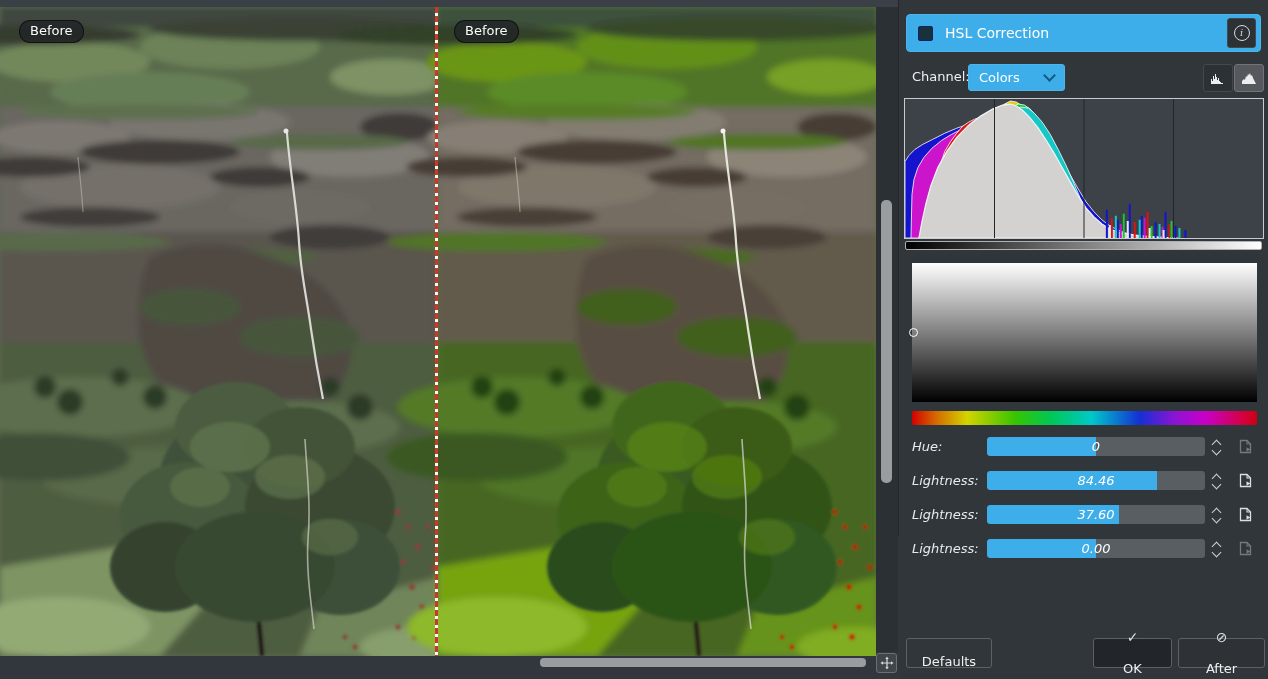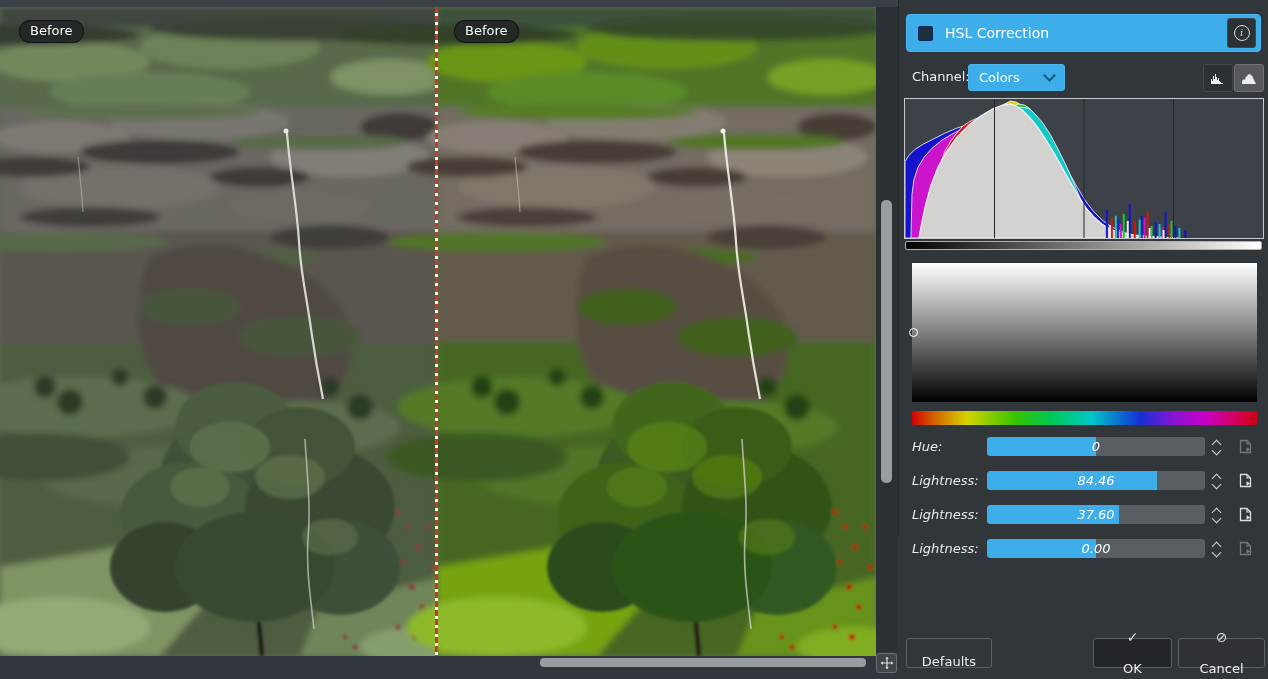--- a/index.html
+++ b/index.html
@@ -355,15 +355,15 @@
         <path d="M11.5,10.5 l-4,2.2 v-4.4 z" fill="currentColor"></path>
       </svg>
     <span>Defaults</span>
   </div>
   <div class="btn btn-ok">
     <span class="glyph">✓</span>
     <span>OK</span>
   </div>
   <div class="btn btn-cancel">
     <span class="glyph">⊘</span>
-    <span>Cancel</span>
+    <span>After</span>
   </div>
 </div>
 
 </body></html>

